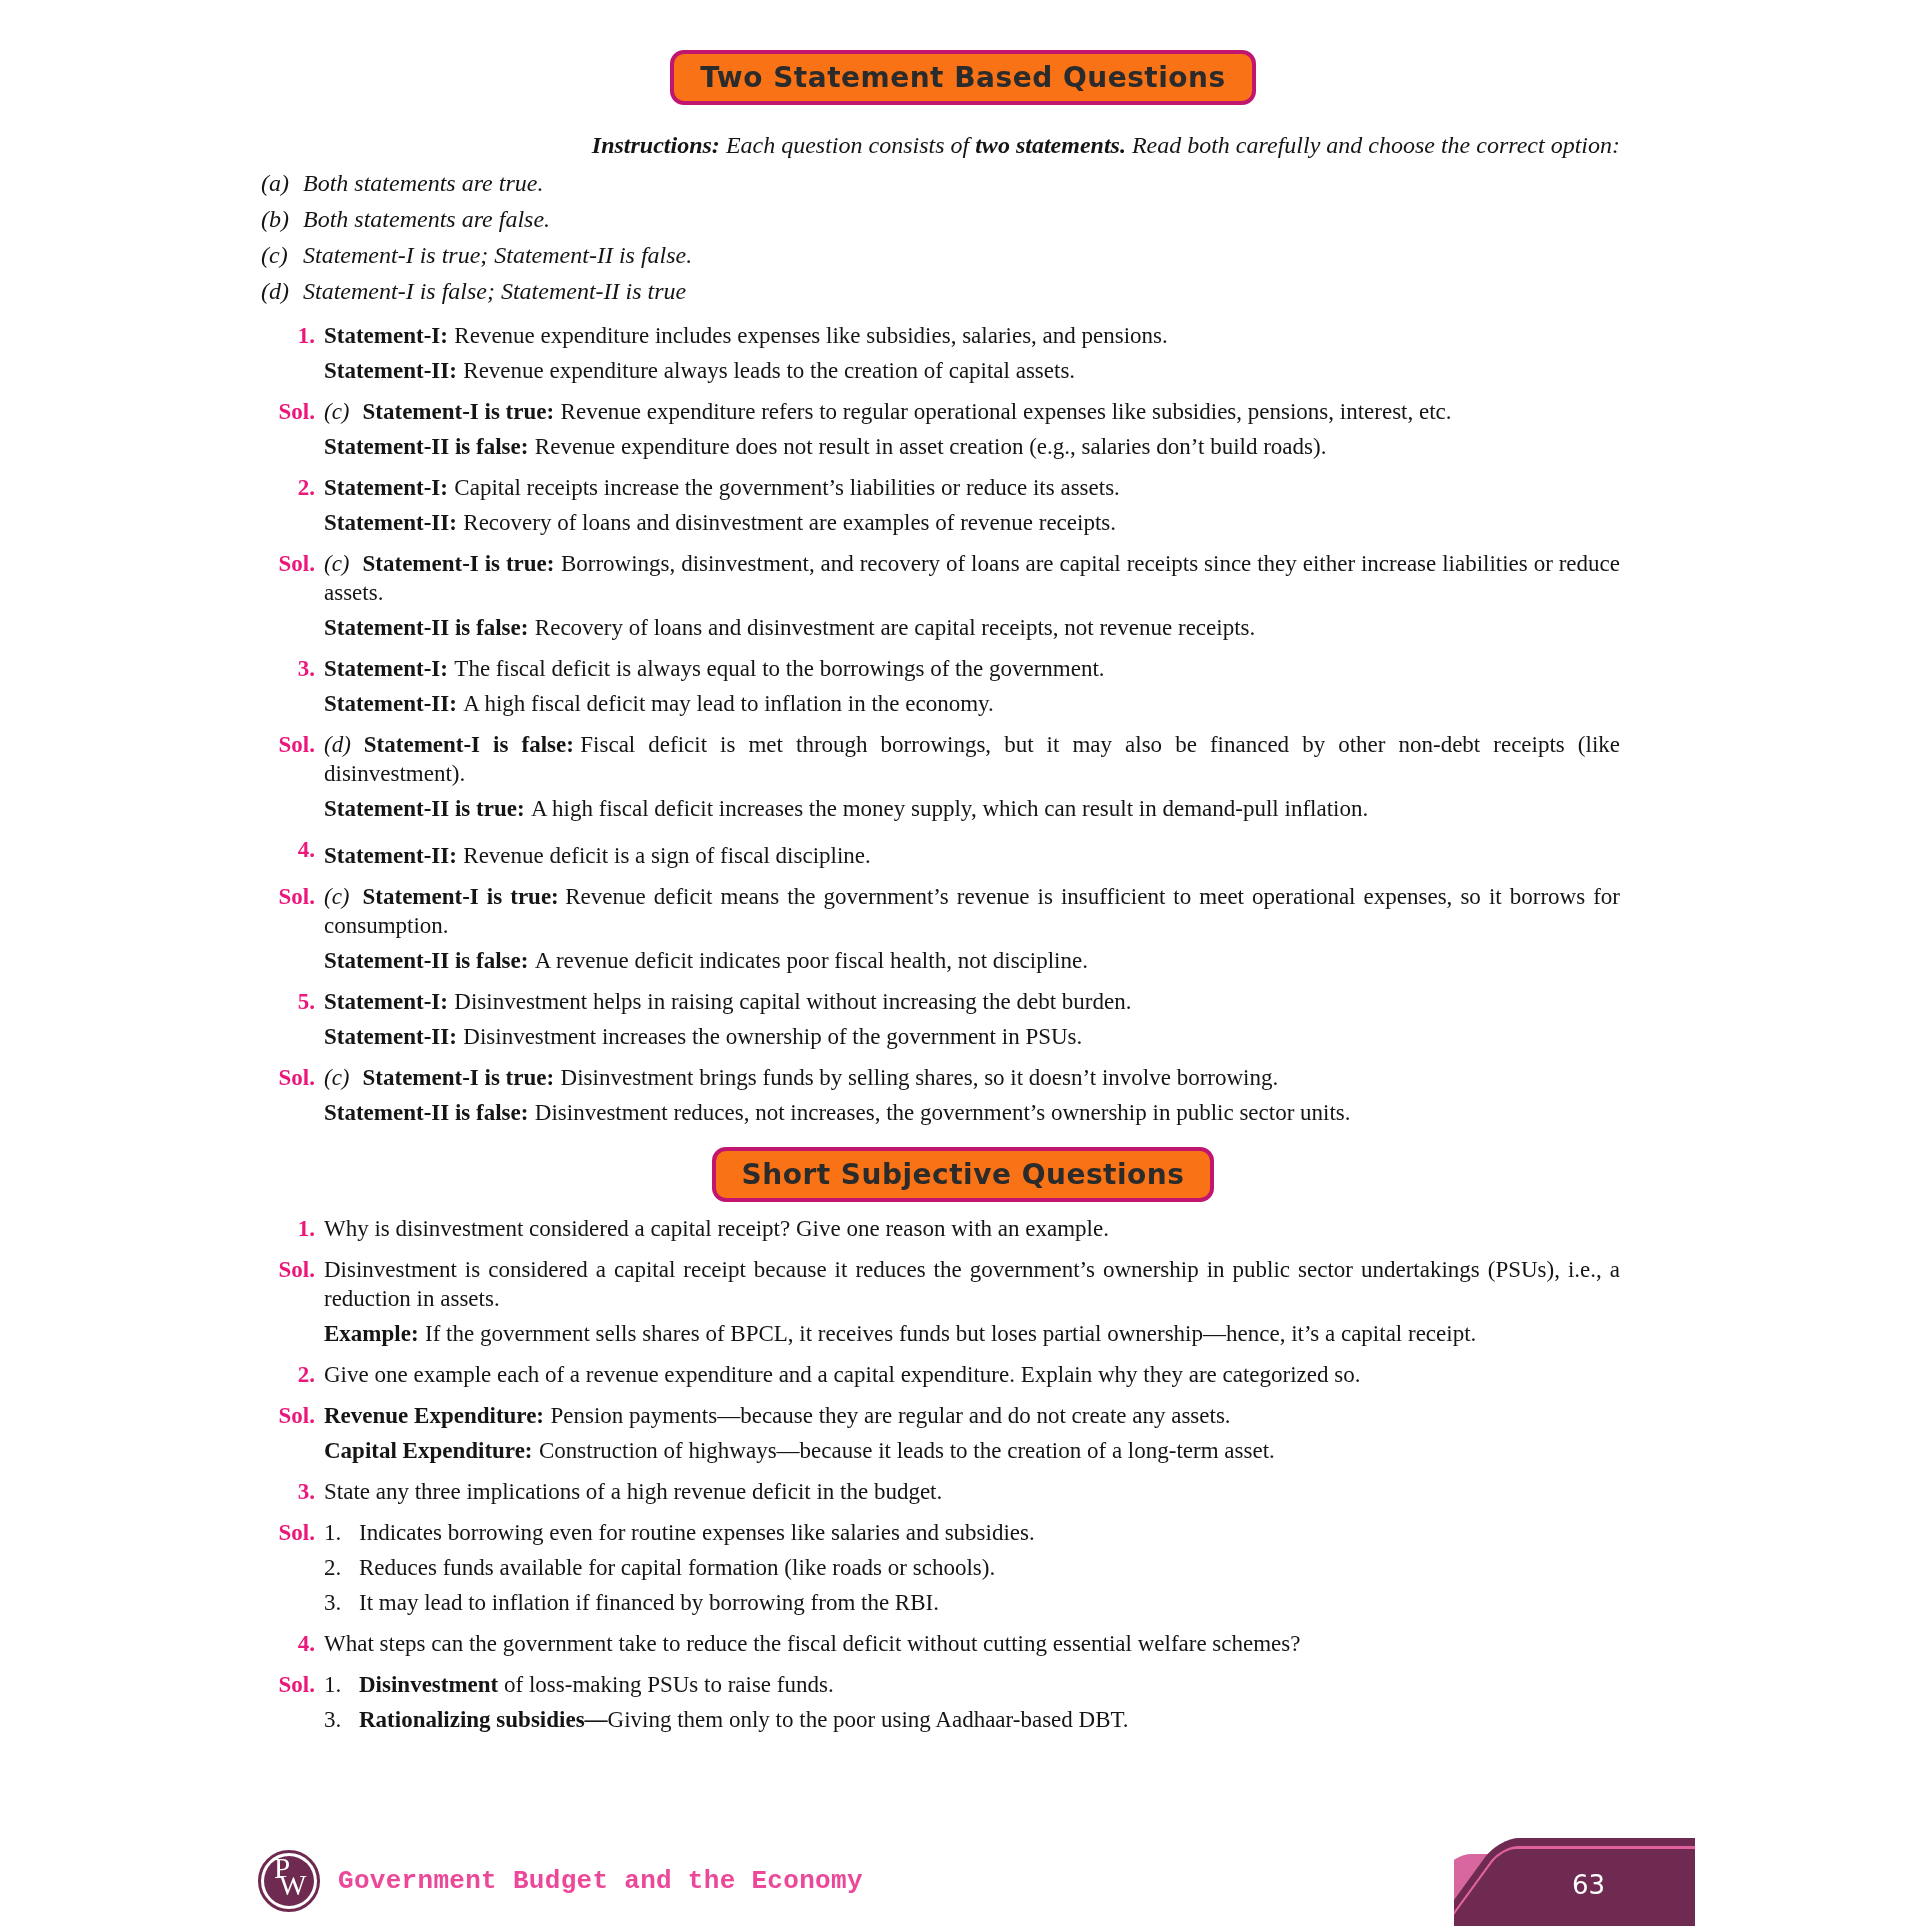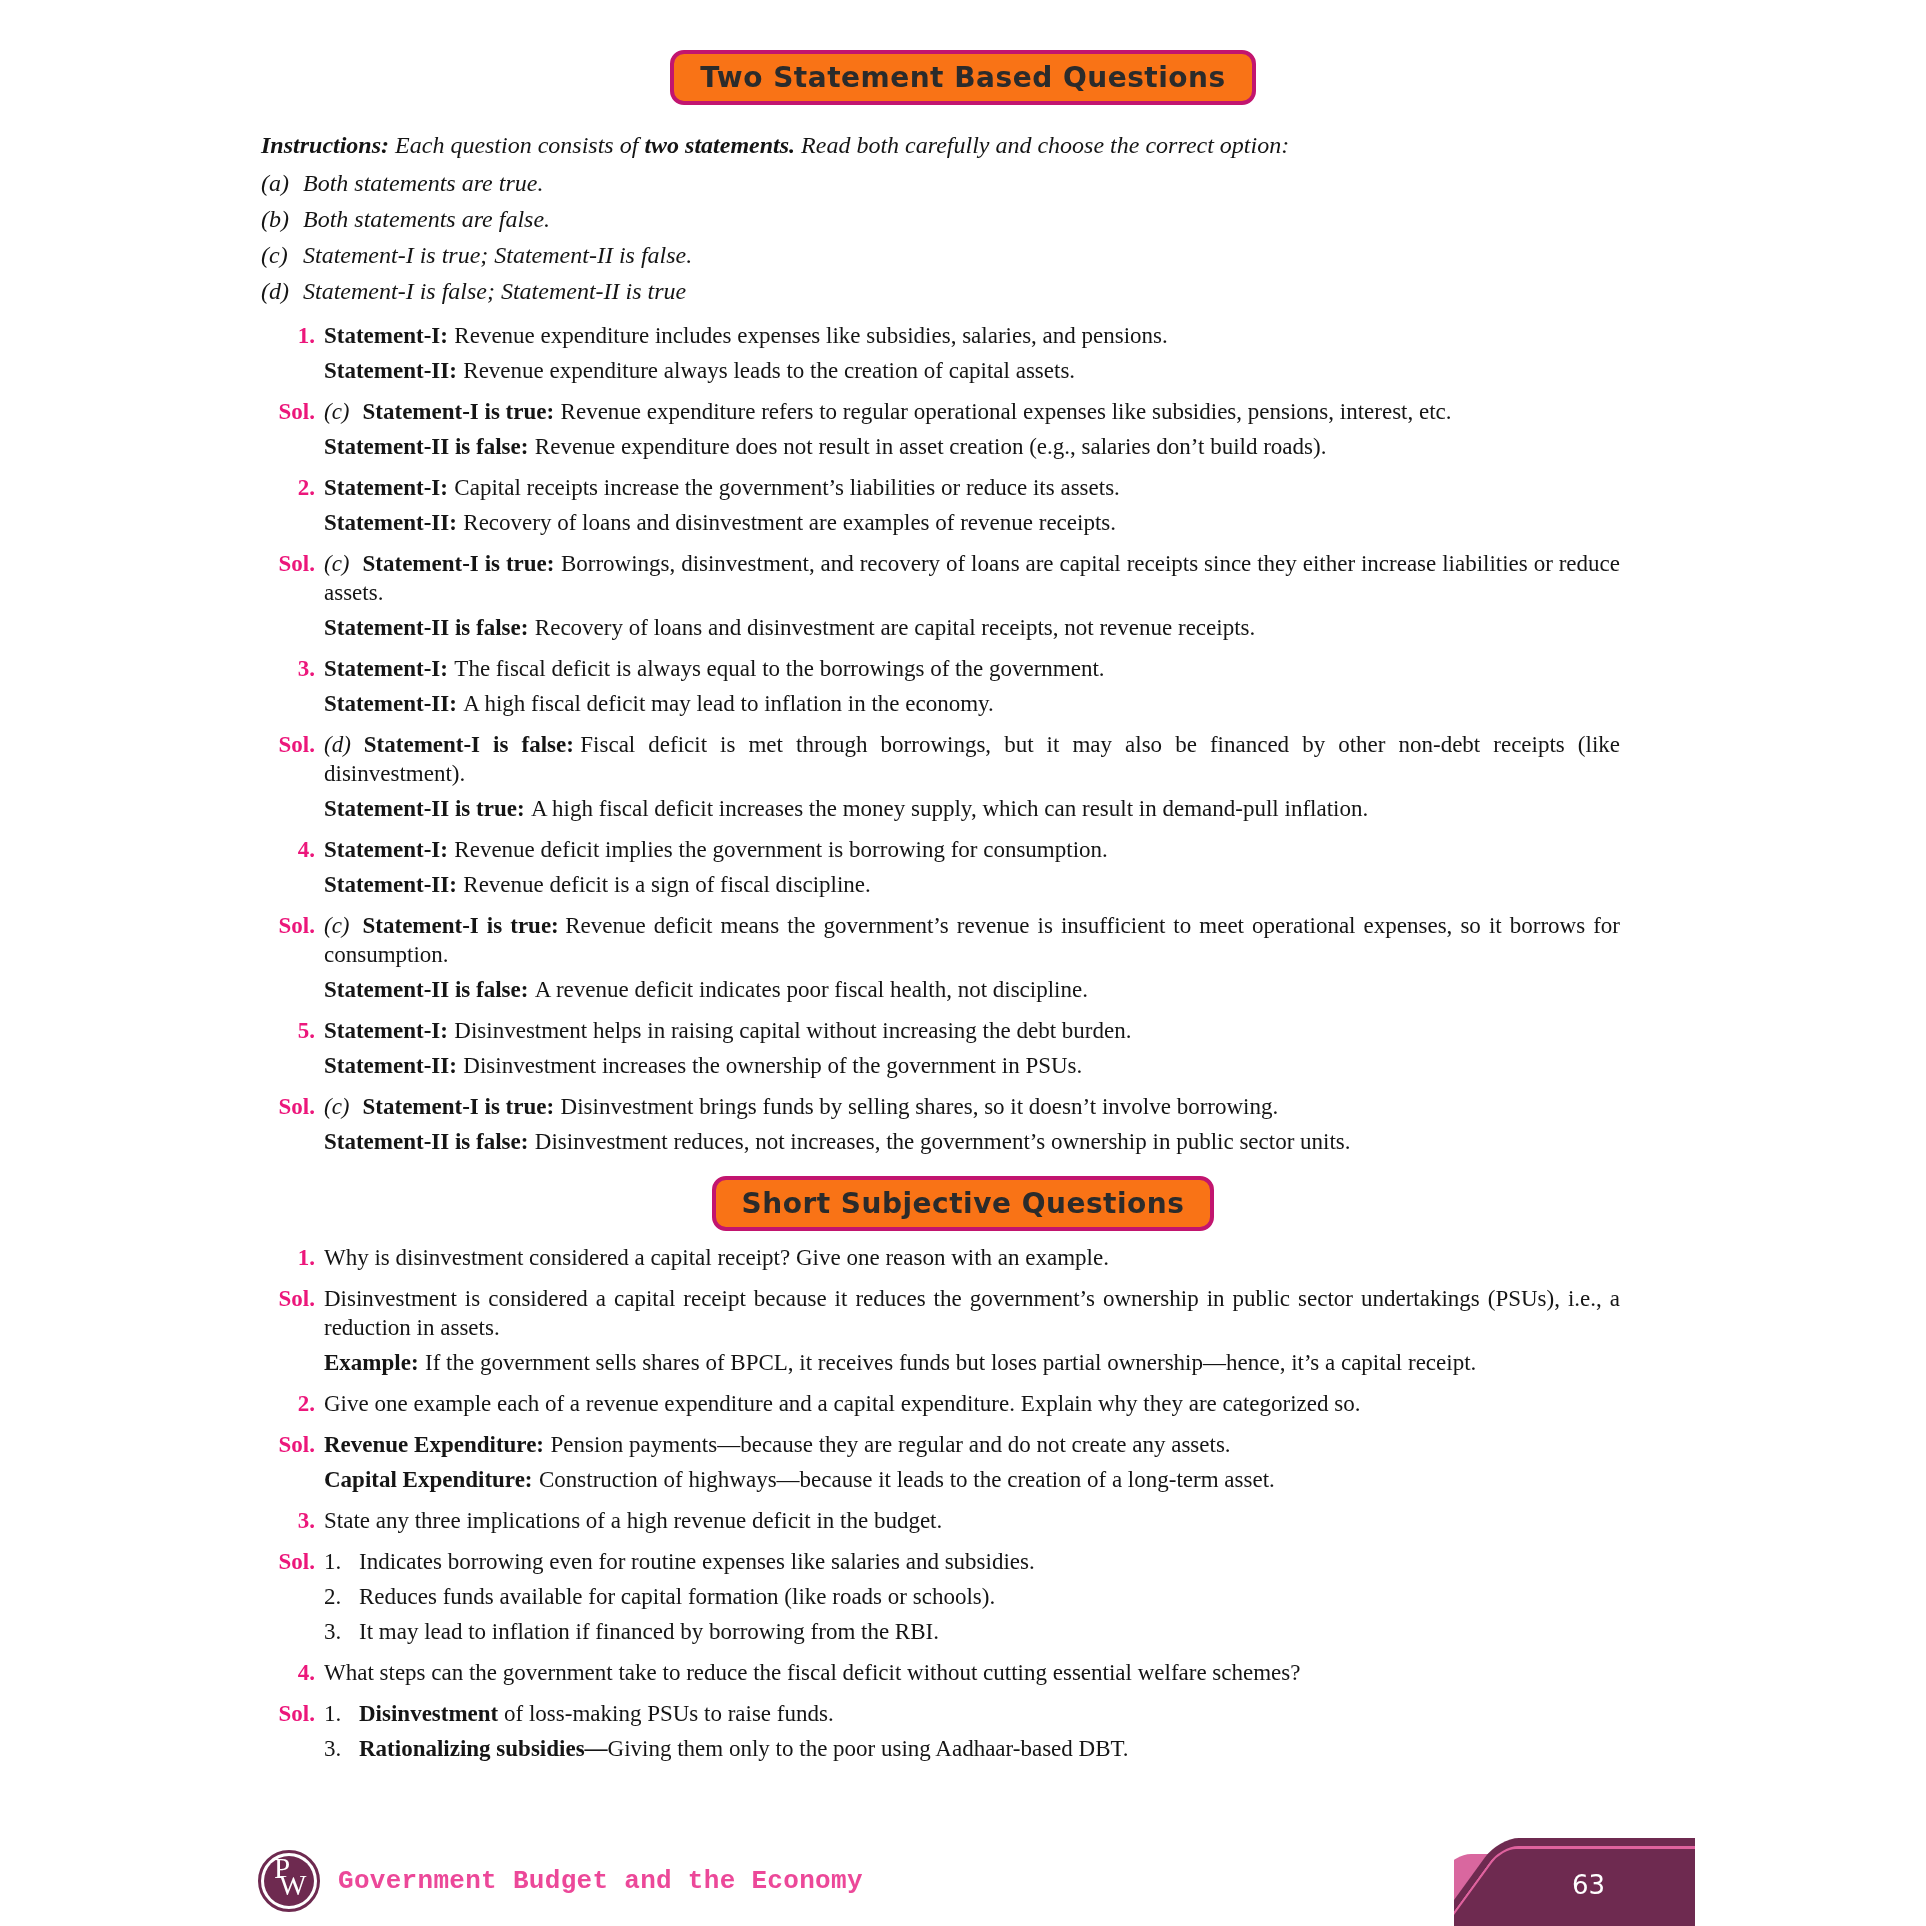--- a/index.html
+++ b/index.html
@@ -15,21 +15,21 @@
     background:#f97316;border:4.5px solid #c2156f;border-radius:14px;
     padding:8px 26px;
     font-family:"DejaVu Sans", sans-serif;font-weight:bold;
     font-size:28px;line-height:31px;color:#2b2b2b;letter-spacing:0.5px;
   }
   .pill-wrap.first{padding-top:50px;}
   .pill-wrap.second{margin-top:20px;}
   
   .instr{
     margin:23px 306px 2px 261px;
-    font-style:italic;font-size:24px;line-height:35px;
+    font-style:italic;font-size:24px;line-height:35px;text-align:right;
   }
   .instr .lead, .instr .bi{font-weight:bold;}
   .opt{display:flex;margin:0 306px 0 261px;font-style:italic;font-size:24px;line-height:36px;}
   .opt .olbl{width:42px;flex:none;}
   .opt .otxt{flex:1;}
   
   .qa{margin:4px 306px 0 268px;}
   .row{display:flex;margin-top:12px;}
   .lbl{
     width:56px;flex:none;text-align:right;padding-right:9px;box-sizing:border-box;
@@ -149,21 +149,20 @@
     <div class="lbl">Sol.</div>
     <div class="bod">
       <p><span class="lt">(d)</span><span class="sl">Statement-I is false:</span><span>Fiscal deficit is met through borrowings, but it may also be financed by other non-debt receipts (like disinvestment).</span></p>
       <p class="gap"><span class="sl">Statement-II is true:</span><span>A high fiscal deficit increases the money supply, which can result in demand-pull inflation.</span></p>
     </div>
   </div>
 
   <div class="row">
     <div class="lbl">4.</div>
     <div class="bod">
-      <p><span class="sl">Statement-I:</span><span>Revenue deficit implies the government is borrowing for consumption.</span></p>
       <p class="gap"><span class="sl">Statement-II:</span><span>Revenue deficit is a sign of fiscal discipline.</span></p>
     </div>
   </div>
   <div class="row">
     <div class="lbl">Sol.</div>
     <div class="bod">
       <p><span class="lt">(c)</span><span class="sl">Statement-I is true:</span><span>Revenue deficit means the government’s revenue is insufficient to meet operational expenses, so it borrows for consumption.</span></p>
       <p class="gap"><span class="sl">Statement-II is false:</span><span>A revenue deficit indicates poor fiscal health, not discipline.</span></p>
     </div>
   </div>

